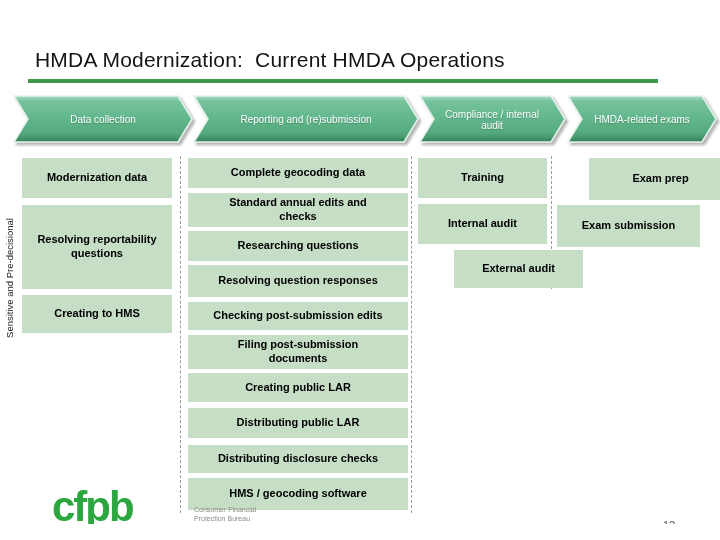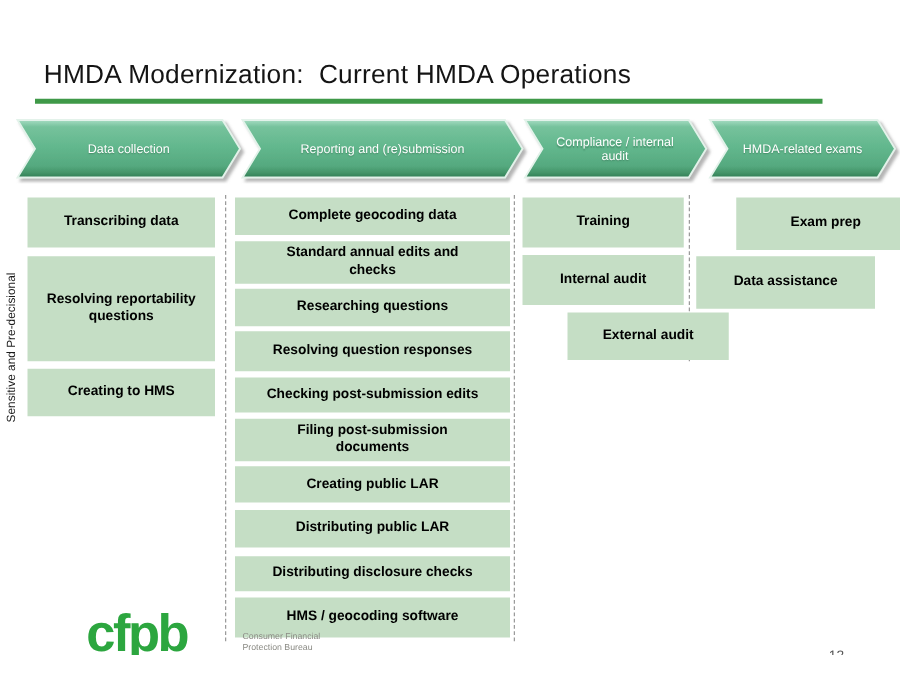--- a/index.html
+++ b/index.html
@@ -17,21 +17,21 @@
 
   .pbox{position:absolute;background:var(--box-green,#c5dec5);display:flex;align-items:center;justify-content:center;
     text-align:center;font-weight:bold;font-size:11px;color:#000;line-height:1.25;padding:0 6px;box-sizing:border-box;}
 
   .vsep{position:absolute;width:0;border-left:1px dashed var(--dash-gray,#9b9b9b);}
 
   .sidebar-label{position:absolute;left:4px;top:388px;width:220px;transform:rotate(-90deg);
     transform-origin:0 0;font-size:9.5px;color:#1a1a1a;text-align:center;white-space:nowrap;}
 
   .logo-word{position:absolute;left:52px;top:486px;font-size:42px;font-weight:bold;line-height:1;
-    color:var(--logo-green,#2ca63f);letter-spacing:-2px;margin-left:17px;}
+    color:var(--logo-green,#2ca63f);letter-spacing:-2px;}
   .logo-tagline{position:absolute;left:194px;top:505px;font-size:7px;line-height:1.35;color:#8b8b85;}
 
   .page-number{position:absolute;left:663px;top:519px;font-size:11px;color:#595959;}
 </style>
 </head>
 <body>
 
 <div class="slide">
 
   <div class="title">HMDA Modernization:  Current HMDA Operations</div>
@@ -59,41 +59,41 @@
 
   <div class="chevlab" style="left:28px;width:150px;">Data collection</div>
   <div class="chevlab" style="left:236px;width:140px;">Reporting and (re)submission</div>
   <div class="chevlab" style="left:442px;width:100px;">Compliance / internal audit</div>
   <div class="chevlab" style="left:586px;width:112px;">HMDA-related exams</div>
 
   <div class="vsep" style="left:180px;top:156px;height:357px;"></div>
   <div class="vsep" style="left:411px;top:156px;height:357px;"></div>
   <div class="vsep" style="left:551px;top:156px;height:133px;"></div>
 
-  <div class="pbox" style="left:22px;top:158px;width:150px;height:40px;">Transcribing data</div>
+  <div class="pbox" style="left:22px;top:158px;width:150px;height:40px;">Modernization data</div>
   <div class="pbox" style="left:22px;top:205px;width:150px;height:84px;">Resolving reportability questions</div>
   <div class="pbox" style="left:22px;top:295px;width:150px;height:38px;">Creating to HMS</div>
 
   <div class="pbox" style="left:188px;top:158px;width:220px;height:30px;">Complete geocoding data</div>
   <div class="pbox" style="left:188px;top:193px;width:220px;height:34px;padding:12px 26px;">Standard annual edits and checks</div>
   <div class="pbox" style="left:188px;top:231px;width:220px;height:30px;">Researching questions</div>
   <div class="pbox" style="left:188px;top:265px;width:220px;height:32px;">Resolving question responses</div>
   <div class="pbox" style="left:188px;top:302px;width:220px;height:28px;">Checking post-submission edits</div>
   <div class="pbox" style="left:188px;top:335px;width:220px;height:34px;padding:0 32px;">Filing post-submission documents</div>
   <div class="pbox" style="left:188px;top:373px;width:220px;height:29px;">Creating public LAR</div>
   <div class="pbox" style="left:188px;top:408px;width:220px;height:30px;">Distributing public LAR</div>
   <div class="pbox" style="left:188px;top:445px;width:220px;height:28px;">Distributing disclosure checks</div>
   <div class="pbox" style="left:188px;top:478px;width:220px;height:32px;">HMS / geocoding software</div>
 
   <div class="pbox" style="left:418px;top:158px;width:129px;height:40px;">Training</div>
   <div class="pbox" style="left:418px;top:204px;width:129px;height:40px;">Internal audit</div>
   <div class="pbox" style="left:418px;top:250px;width:129px;height:38px;margin-left:36px;">External audit</div>
 
   <div class="pbox" style="left:557px;top:158px;width:143px;height:42px;margin-left:32px;">Exam prep</div>
-  <div class="pbox" style="left:557px;top:205px;width:143px;height:42px;">Data assistance</div>
+  <div class="pbox" style="left:557px;top:205px;width:143px;height:42px;">Exam submission</div>
 
   <div class="sidebar-label">Sensitive and Pre-decisional</div>
 
   <div class="logo-word">cfpb</div>
   <div class="logo-tagline">
     <div>Consumer Financial</div>
     <div>Protection Bureau</div>
   </div>
 
   <div class="page-number">12</div>

